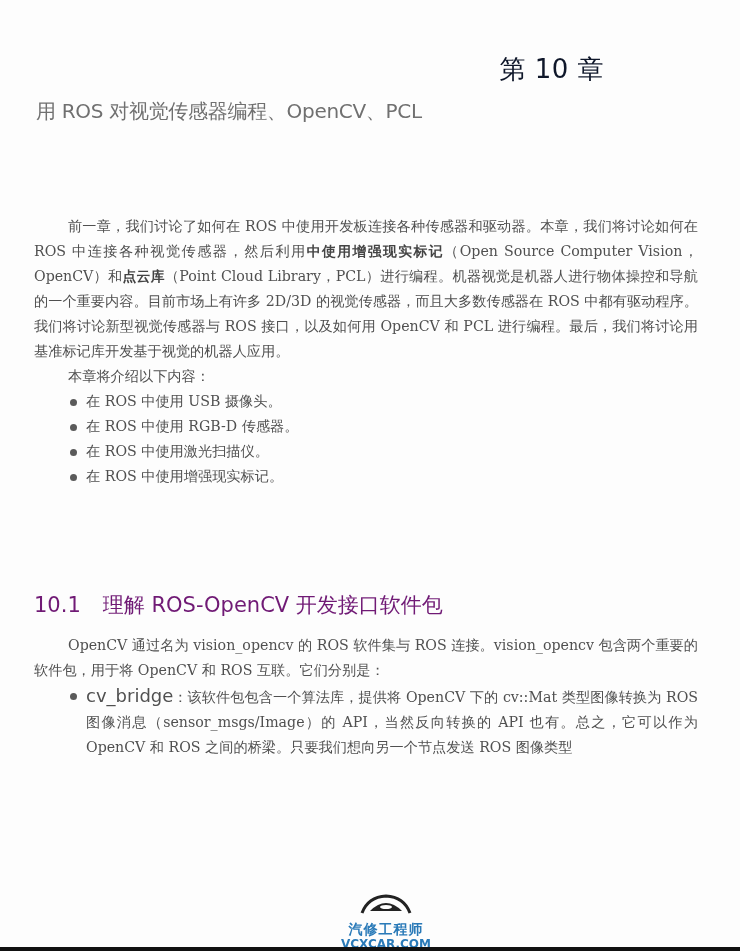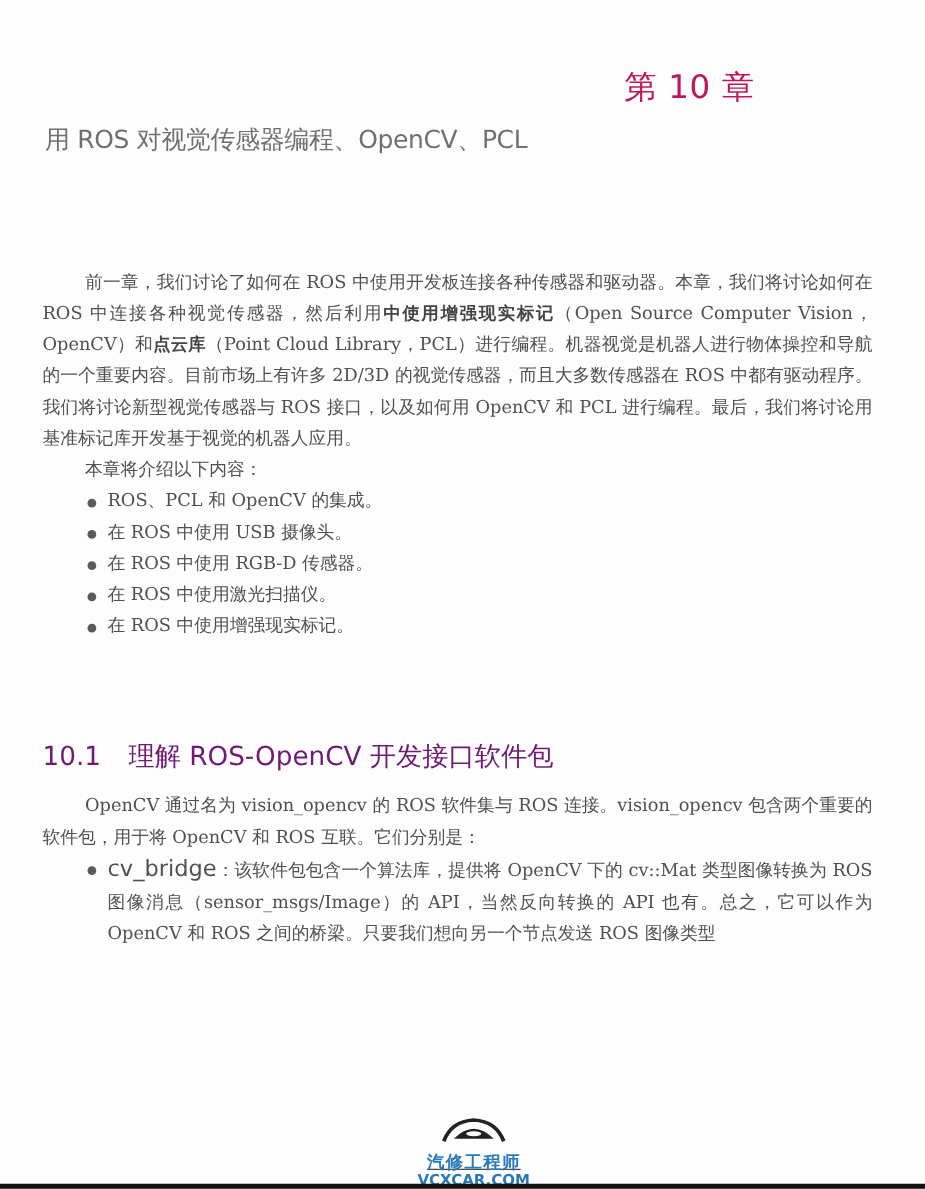--- a/index.html
+++ b/index.html
@@ -3,21 +3,21 @@
 <meta charset="utf-8">
 <style>
   html, body { margin: 0; padding: 0; }
   body {
     width: 740px; height: 951px; background: #fdfdfd; position: relative; overflow: hidden;
     font-family: "DejaVu Serif", "Liberation Serif", serif; color: #4a4a4a;
   }
   .chapter-num {
     position: absolute; top: 52px; right: 136px;
     font-family: "DejaVu Sans", "Liberation Sans", sans-serif;
-    font-size: 26px; color: #be185d; letter-spacing: 0.5px;
+    font-size: 26px; color: #0f172a; letter-spacing: 0.5px;
   }
   .chapter-title {
     position: absolute; top: 98px; left: 36px;
     font-family: "DejaVu Sans", "Liberation Sans", sans-serif;
     font-size: 20px; color: #707070; white-space: nowrap; letter-spacing: -0.3px;
   }
   .body-text { position: absolute; left: 34px; width: 664px; font-size: 14.2px; line-height: 25px; color: #505050; }
   .p { text-align: justify; text-align-last: left; margin: 0; }
   .indent { text-indent: 34px; }
   b { font-family: "DejaVu Sans", "Liberation Sans", sans-serif; font-weight: bold; color: #444; font-size: 13.8px; }
@@ -26,36 +26,35 @@
   li .bullet { position: absolute; left: 36px; top: 10px; width: 7px; height: 7px; border-radius: 50%; background: #5a5a5a; }
   .intro { top: 214px; }
   .section-heading {
     position: absolute; top: 591px; left: 34px;
     font-family: "DejaVu Sans", "Liberation Sans", sans-serif;
     font-size: 21px; color: #701a75; white-space: nowrap;
   }
   .section-heading .num { margin-right: 22px; }
   .sec-body { top: 633px; }
   .code { font-family: "DejaVu Sans", "Liberation Sans", sans-serif; font-size: 18px; }
-  .watermark { position: absolute; left: 324px; top: 893px; width: 110px; text-align: center; text-decoration: underline; }
+  .watermark { position: absolute; left: 331px; top: 893px; width: 110px; text-align: center; }
   .wm-cn { font-family: "DejaVu Sans", sans-serif; font-size: 14px; font-weight: bold; color: #2a7ab8; letter-spacing: 1px; }
   .wm-en { font-family: "DejaVu Sans", sans-serif; font-size: 12px; font-weight: bold; color: #2a7ab8; margin-top: -2px; }
   .bottom-rule { position: absolute; left: 0; top: 947px; width: 740px; height: 4px; background: #111; }
 </style>
 </head>
 <body>
 
 <div class="chapter-num">第 10 章</div>
 <div class="chapter-title">用 ROS 对视觉传感器编程、OpenCV、PCL</div>
 
 <div class="body-text intro">
   <p class="p indent"><span>前一章，我们讨论了如何在 ROS 中使用开发板连接各种传感器和驱动器。本章，我们将讨论如何在 ROS 中连接各种视觉传感器，然后利用</span><b>中使用增强现实标记</b><span>（Open Source Computer Vision，OpenCV）和</span><b>点云库</b><span>（Point Cloud Library，PCL）进行编程。机器视觉是机器人进行物体操控和导航的一个重要内容。目前市场上有许多 2D/3D 的视觉传感器，而且大多数传感器在 ROS 中都有驱动程序。我们将讨论新型视觉传感器与 ROS 接口，以及如何用 OpenCV 和 PCL 进行编程。最后，我们将讨论用基准标记库开发基于视觉的机器人应用。</span></p>
   <p class="p indent">本章将介绍以下内容：</p>
   <ul>
-    <li><span class="bullet"></span><span>ROS、PCL 和 OpenCV 的集成。</span></li>
     <li><span class="bullet"></span><span>在 ROS 中使用 USB 摄像头。</span></li>
     <li><span class="bullet"></span><span>在 ROS 中使用 RGB-D 传感器。</span></li>
     <li><span class="bullet"></span><span>在 ROS 中使用激光扫描仪。</span></li>
     <li><span class="bullet"></span><span>在 ROS 中使用增强现实标记。</span></li>
   </ul>
 </div>
 
 <div class="section-heading">
   <span class="num">10.1</span><span>理解 ROS-OpenCV 开发接口软件包</span>
 </div>

